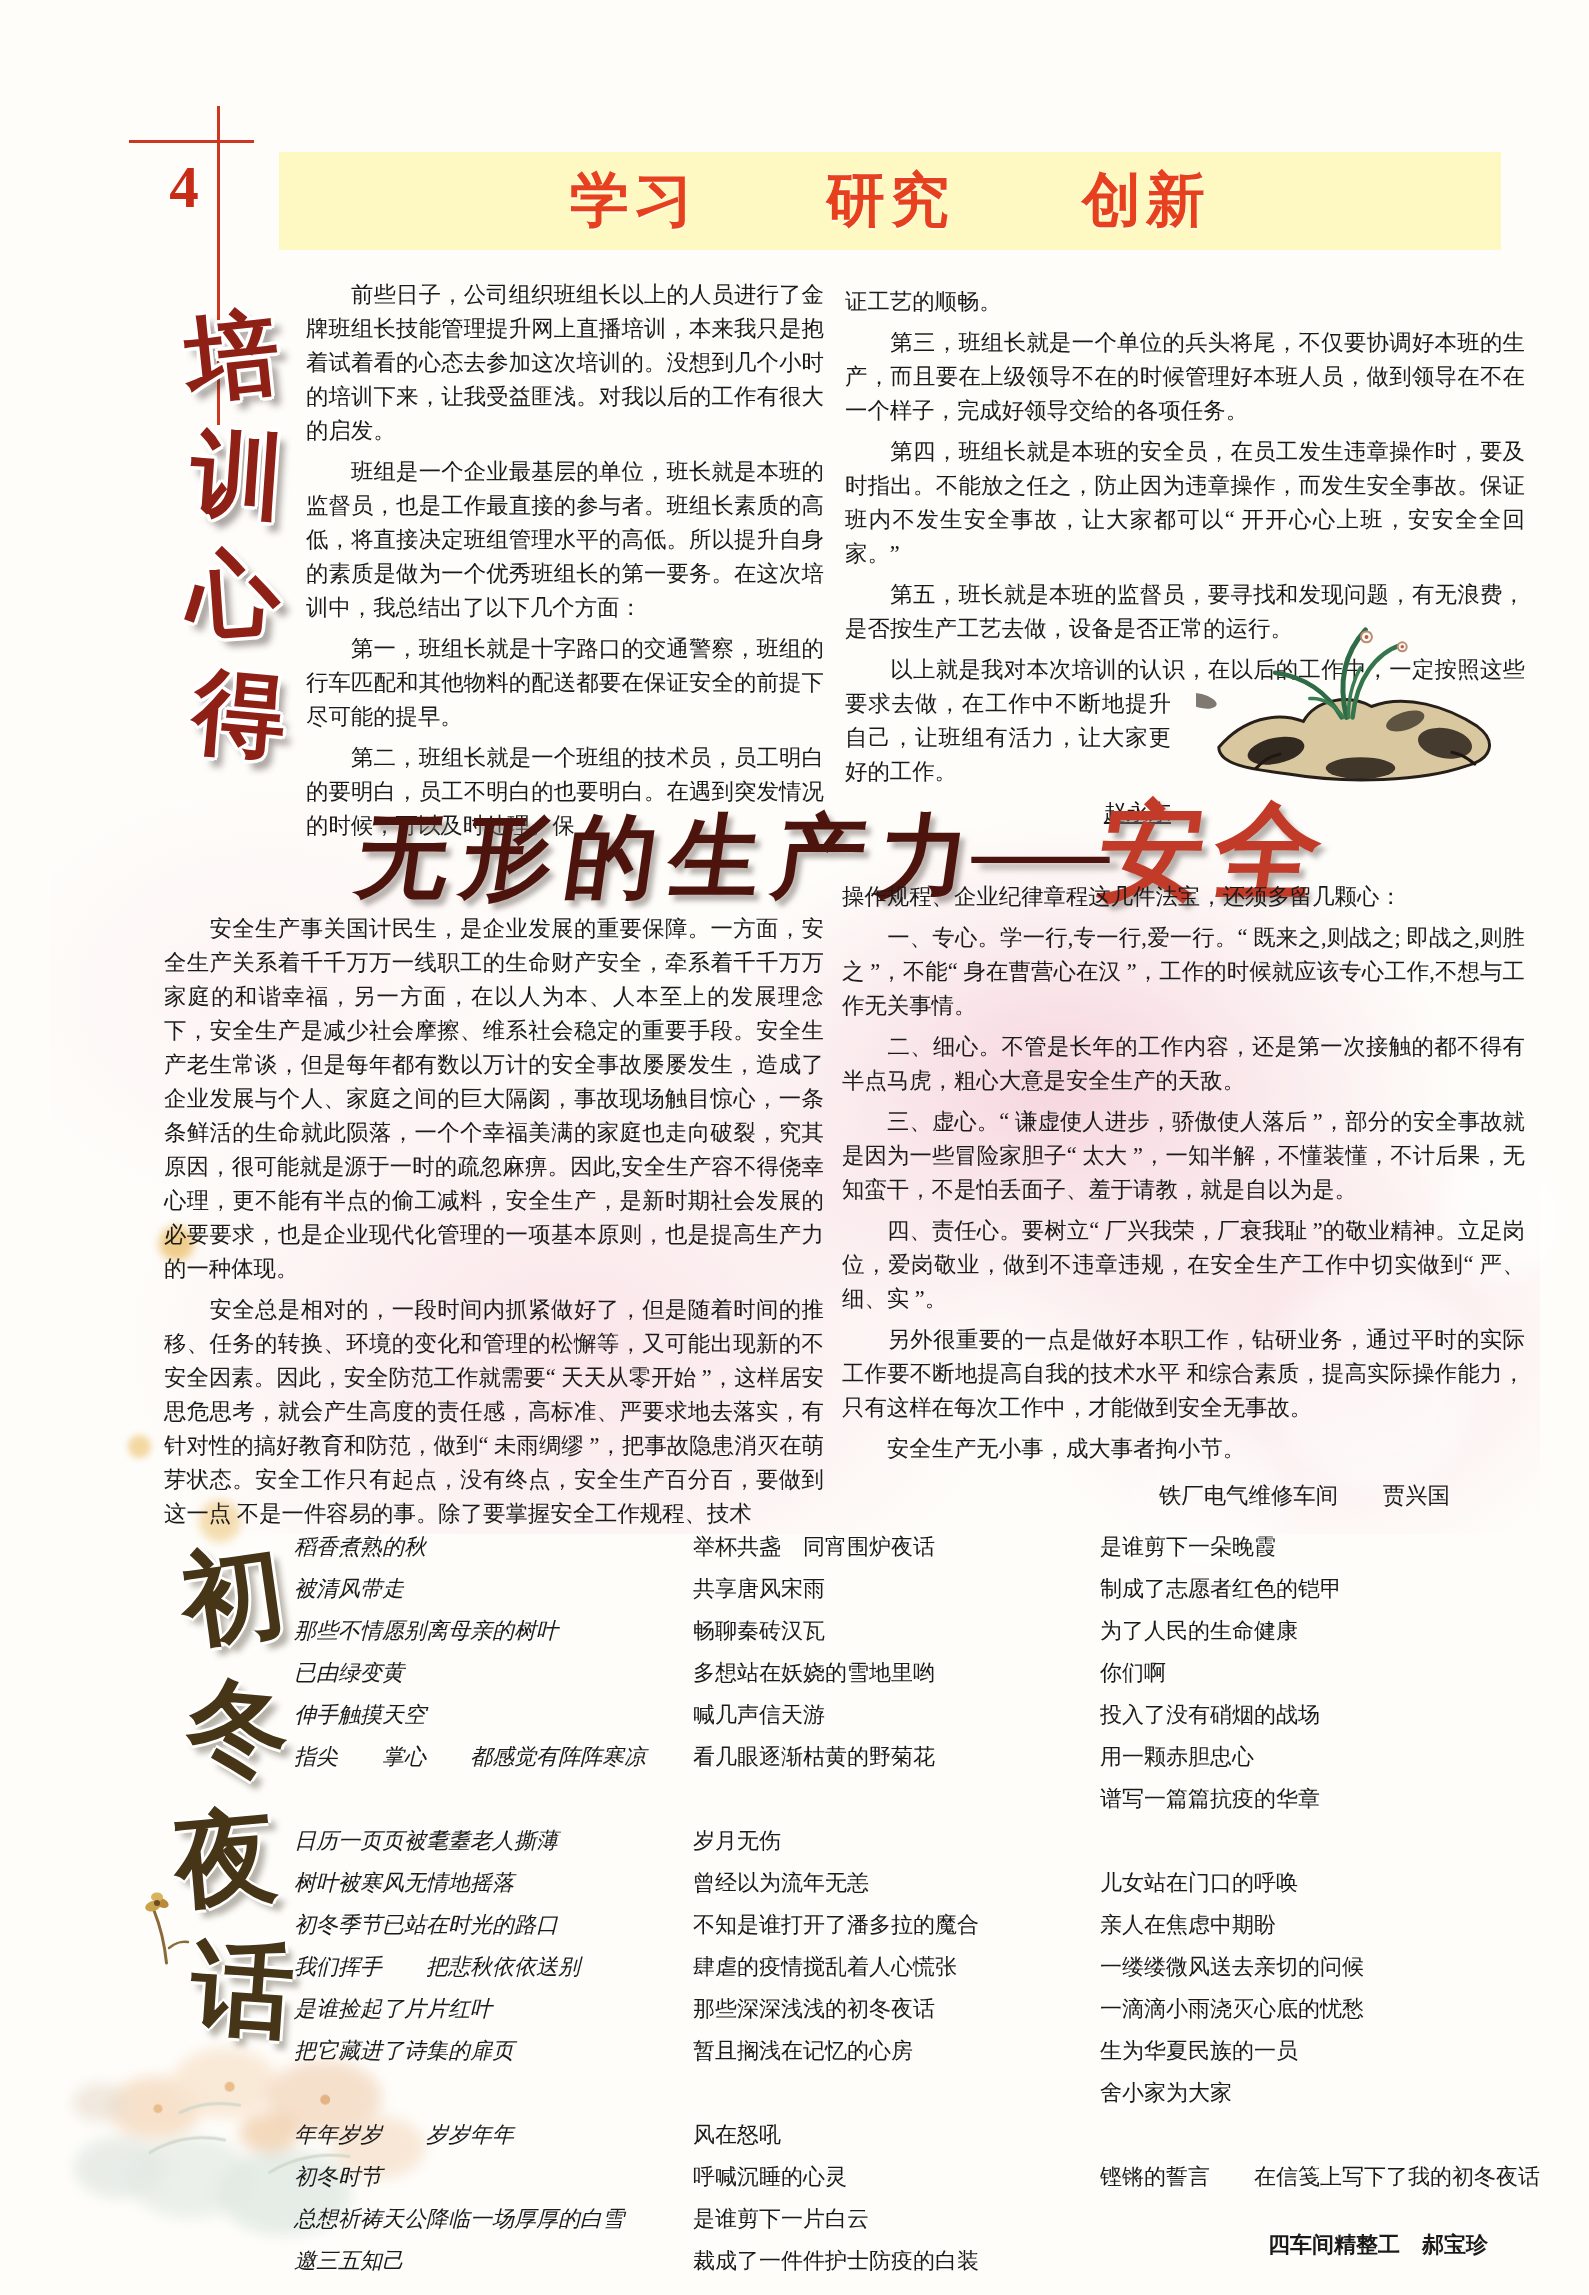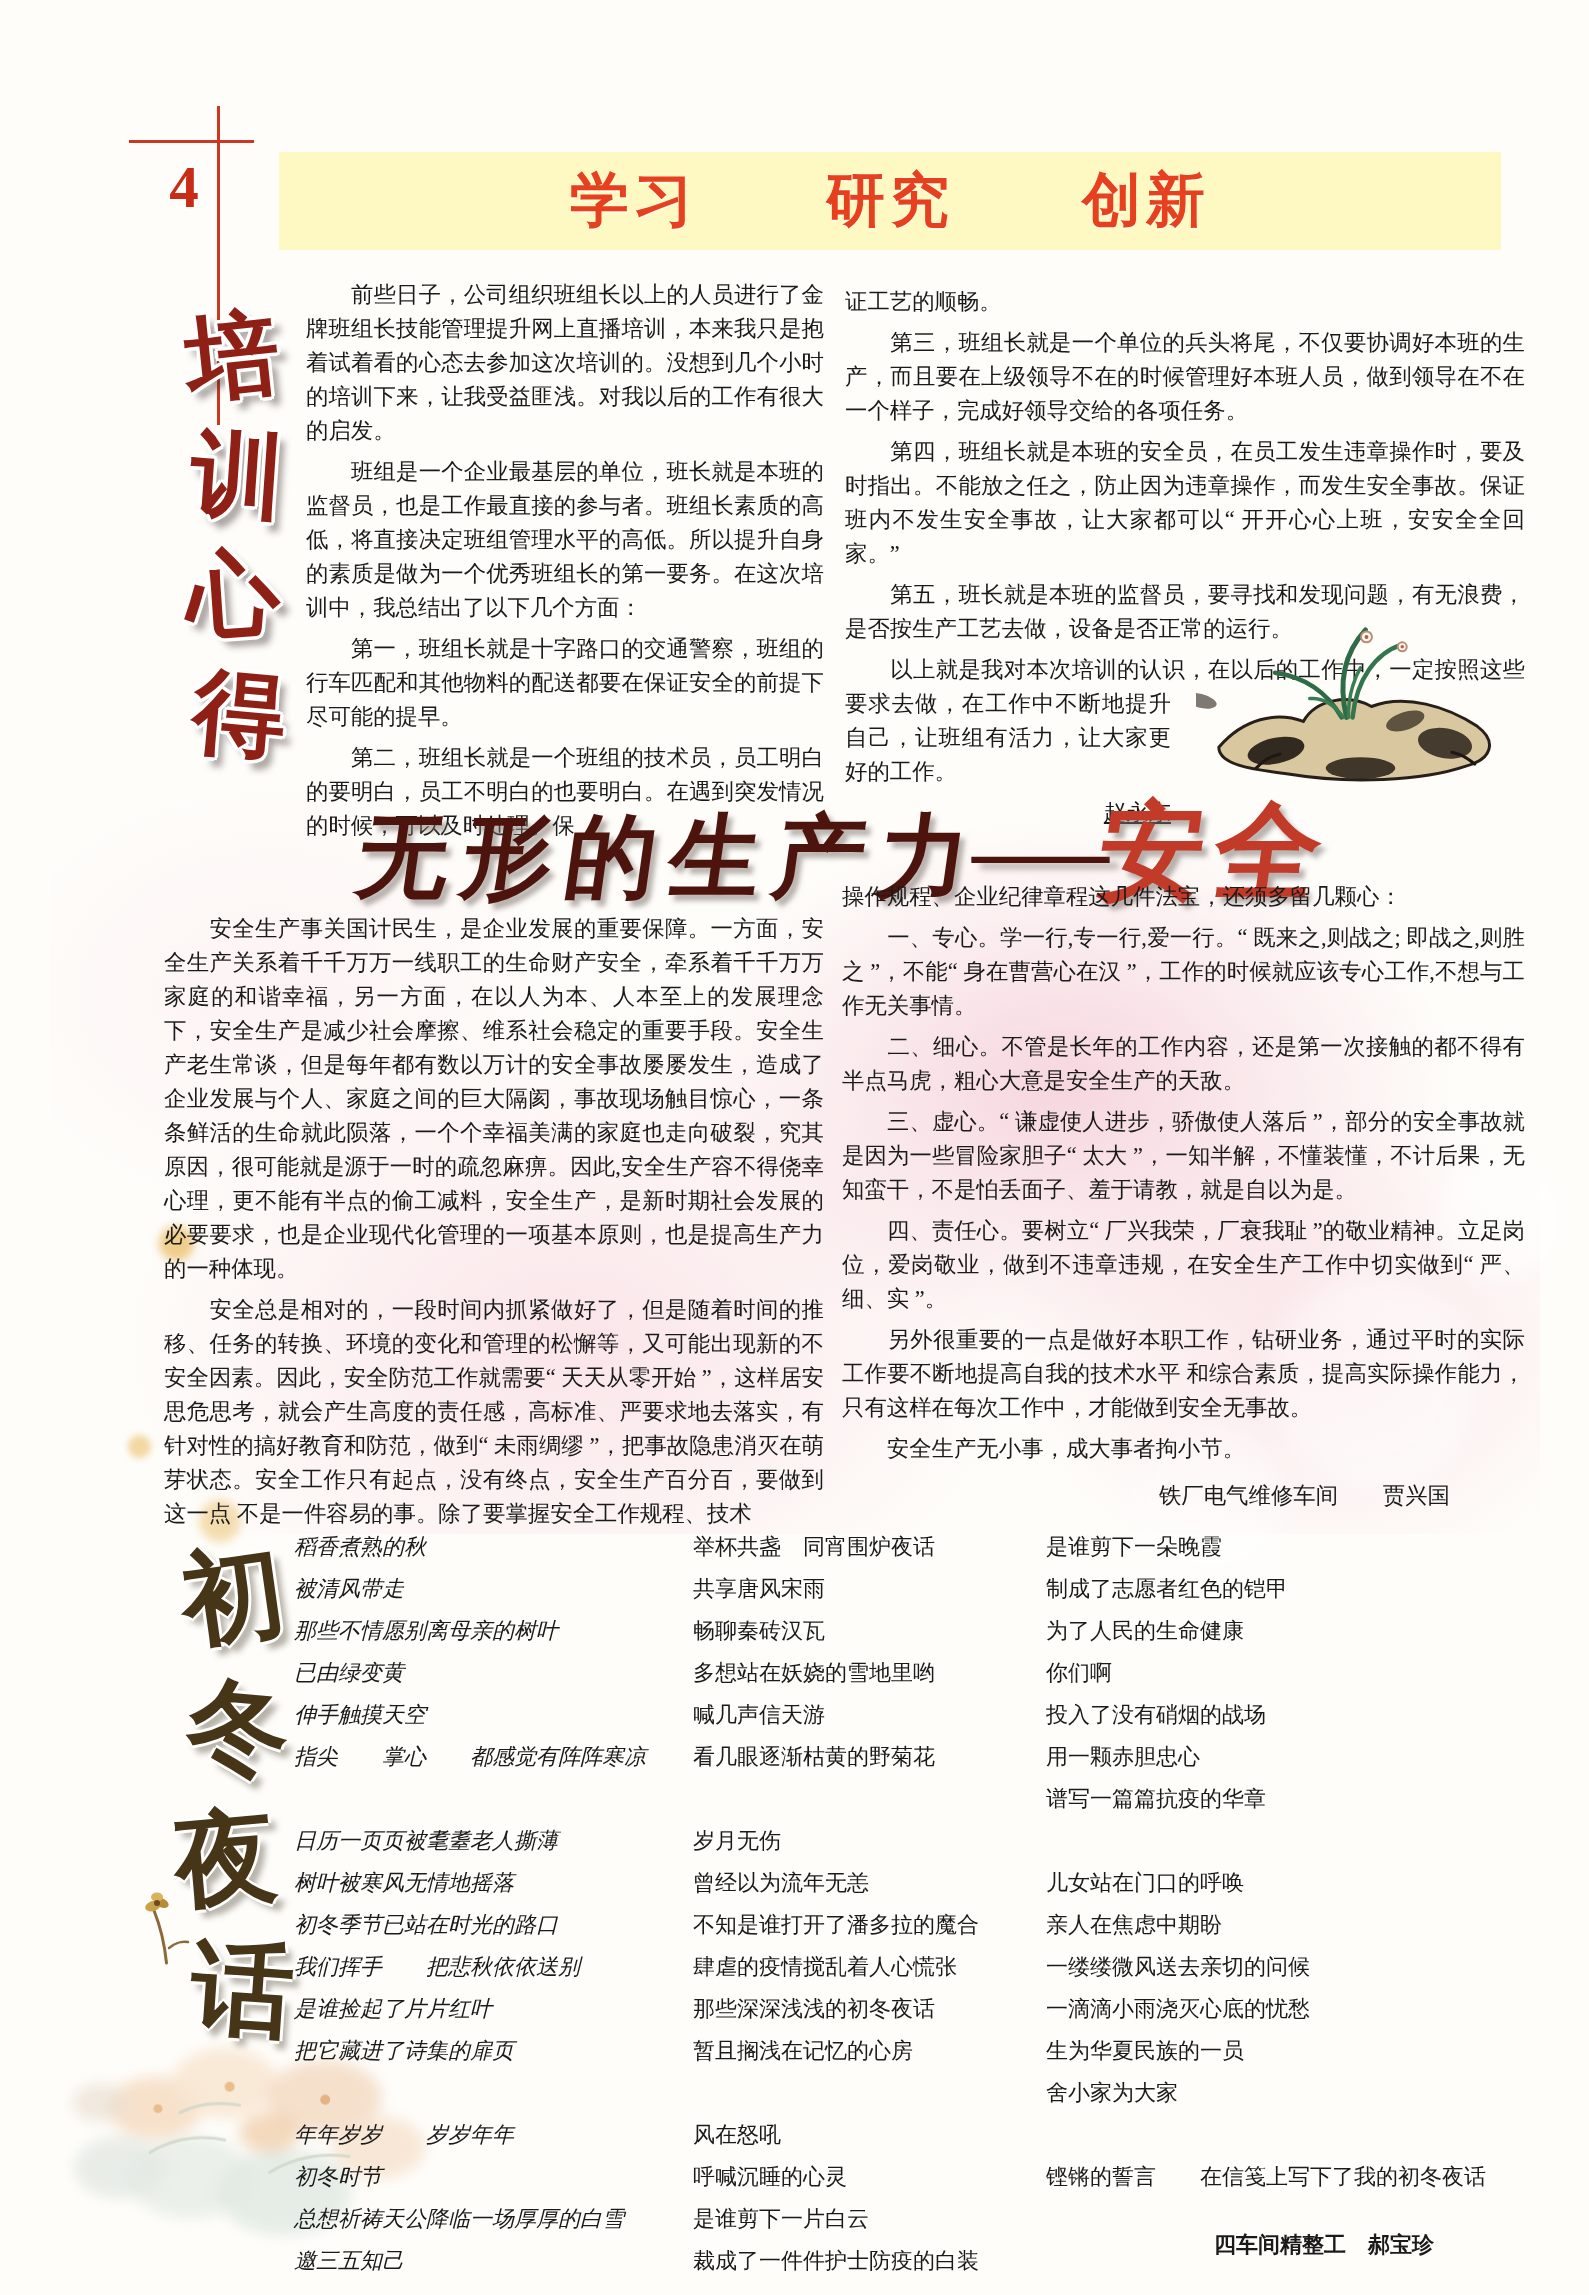--- a/index.html
+++ b/index.html
@@ -85,21 +85,21 @@
       7px 8px 6px rgba(70,60,40,.4);
   }
   .poem-char:nth-child(1){transform:rotate(-8deg);}
   .poem-char:nth-child(2){transform:rotate(5deg) translateX(6px);}
   .poem-char:nth-child(3){transform:rotate(-5deg) translateX(-7px);}
   .poem-char:nth-child(4){transform:rotate(4deg) translateX(10px);}
   .poem-col{position:absolute;font-size:22px;}
   .poem-line{min-height:42px;line-height:42px;white-space:nowrap;}
   .poem-col1{left:294px;top:1526px;width:399px;font-style:italic;}
   .poem-col2{left:693px;top:1526px;width:359px;}
-  .poem-col3{left:1046px;top:1526px;width:473px;}
+  .poem-col3{left:1100px;top:1526px;width:473px;}
   .poem-author{text-align:right;padding-right:85px;margin-top:32px;font-size:22px;font-weight:bold;}
   .flower-art{position:absolute;left:60px;top:2023px;}
   .sprig{position:absolute;left:129px;top:1883px;}
 </style>
 </head>
 <body>
 
 <div class="page">
 
   <div class="reg-v"></div>

